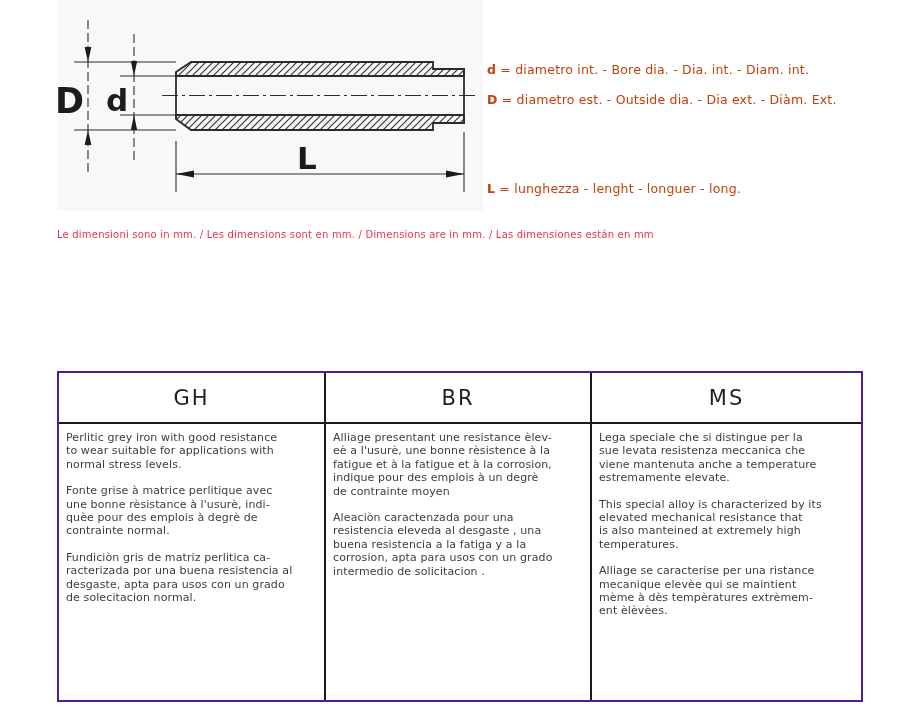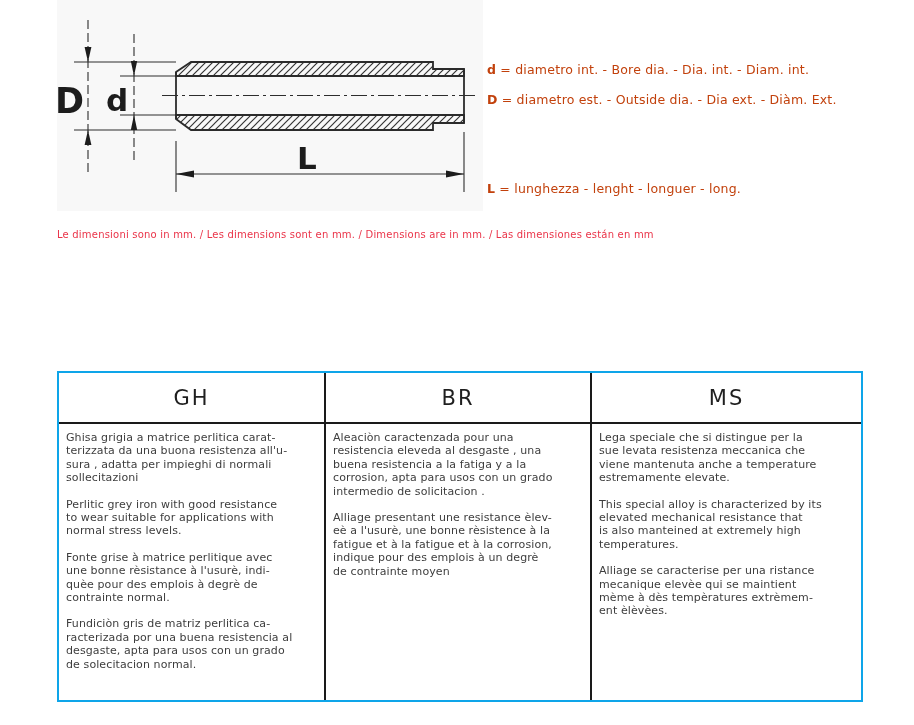--- a/index.html
+++ b/index.html
@@ -31,21 +31,21 @@
   
   .note{
     position:absolute;left:57px;top:229px;width:820px;
     font-size:10px;letter-spacing:0.2px;color:#ea3348;font-weight:500;
     white-space:nowrap;
   }
 
   
   .mat-table{
     position:absolute;left:57px;top:371px;width:806px;
-    border:2px solid #0ea5e9;background:#ffffff;box-sizing:border-box;
+    border:2px solid #4c1d95;background:#ffffff;box-sizing:border-box;
   }
   .thead{display:grid;grid-template-columns:265px 266px 1fr;border-bottom:2px solid #1a1a1a;}
   .th{
     height:49px;display:flex;align-items:center;justify-content:center;
     font-size:21px;letter-spacing:2px;color:#1f1f1f;font-weight:500;
     border-left:2px solid #1a1a1a;box-sizing:border-box;
   }
   .th:first-child{border-left:none;}
   .tbody{display:grid;grid-template-columns:265px 266px 1fr;min-height:276px;}
   .td{border-left:2px solid #1a1a1a;box-sizing:border-box;padding:7px 5px 3px 7px;}
@@ -129,47 +129,43 @@
 <div class="note">Le dimensioni sono in mm. / Les dimensions sont en mm. / Dimensions are in mm. / Las dimensiones están en mm</div>
 
 <div class="mat-table">
   <div class="thead">
     <div class="th">GH</div>
     <div class="th">BR</div>
     <div class="th">MS</div>
   </div>
   <div class="tbody">
     <div class="td">
-      <p>Ghisa grigia a matrice perlitica carat-
-terizzata da una buona resistenza all'u-
-sura , adatta per impieghi di normali
-sollecitazioni</p>
       <p>Perlitic grey iron with good resistance
 to wear suitable for applications with
 normal stress levels.</p>
       <p>Fonte grise à matrice perlitique avec
 une bonne rèsistance à l'usurè, indi-
 quèe pour des emplois à degrè de
 contrainte normal.</p>
       <p>Fundiciòn gris de matriz perlitica ca-
 racterizada por una buena resistencia al
 desgaste, apta para usos con un grado
 de solecitacion normal.</p>
     </div>
     <div class="td">
+      <p>Alliage presentant une resistance èlev-
+eè a l'usurè, une bonne rèsistence à la
+fatigue et à la fatigue et à la corrosion,
+indique pour des emplois à un degrè
+de contrainte moyen</p>
       <p>Aleaciòn caractenzada pour una
 resistencia eleveda al desgaste , una
 buena resistencia a la fatiga y a la
 corrosion, apta para usos con un grado
 intermedio de solicitacion .</p>
-      <p>Alliage presentant une resistance èlev-
-eè a l'usurè, une bonne rèsistence à la
-fatigue et à la fatigue et à la corrosion,
-indique pour des emplois à un degrè
-de contrainte moyen</p>
     </div>
     <div class="td">
       <p>Lega speciale che si distingue per la
 sue levata resistenza meccanica che
 viene mantenuta anche a temperature
 estremamente elevate.</p>
       <p>This special alloy is characterized by its
 elevated mechanical resistance that
 is also manteined at extremely high
 temperatures.</p>

